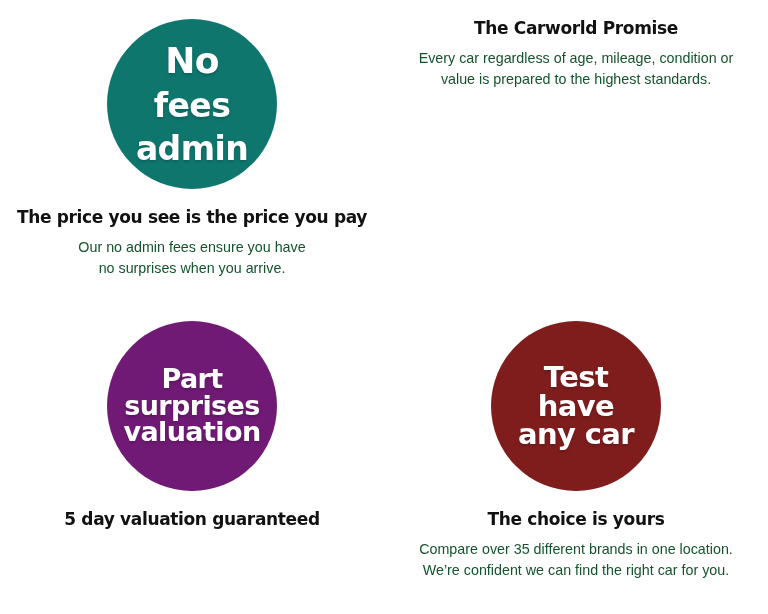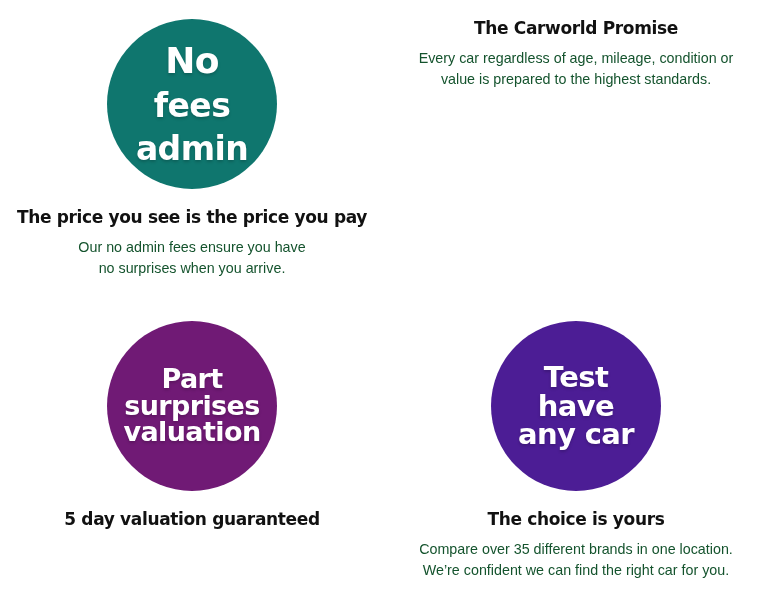--- a/index.html
+++ b/index.html
@@ -127,21 +127,21 @@
   <div class="benefit-card row-bottom card-part-exchange">
     <div class="badge-circle" style="background-color: #701a75;">
       <span class="badge-text l1">Part</span>
       <span class="badge-text l2">surprises</span>
       <span class="badge-text l3">valuation</span>
     </div>
     <h3 class="benefit-headline">5 day valuation guaranteed</h3>
   </div>
 
   <div class="benefit-card row-bottom card-test-drive">
-    <div class="badge-circle" style="background-color: #4c1d95;">
+    <div class="badge-circle" style="background-color: #7f1d1d;">
       <span class="badge-text l1">Test</span>
       <span class="badge-text l2">have</span>
       <span class="badge-text l3">any car</span>
     </div>
     <h3 class="benefit-headline">The choice is yours</h3>
     <p class="benefit-body wide">Compare over 35 different brands in one location.
 We’re confident we can find the right car for you.</p>
   </div>
 
 </div>

